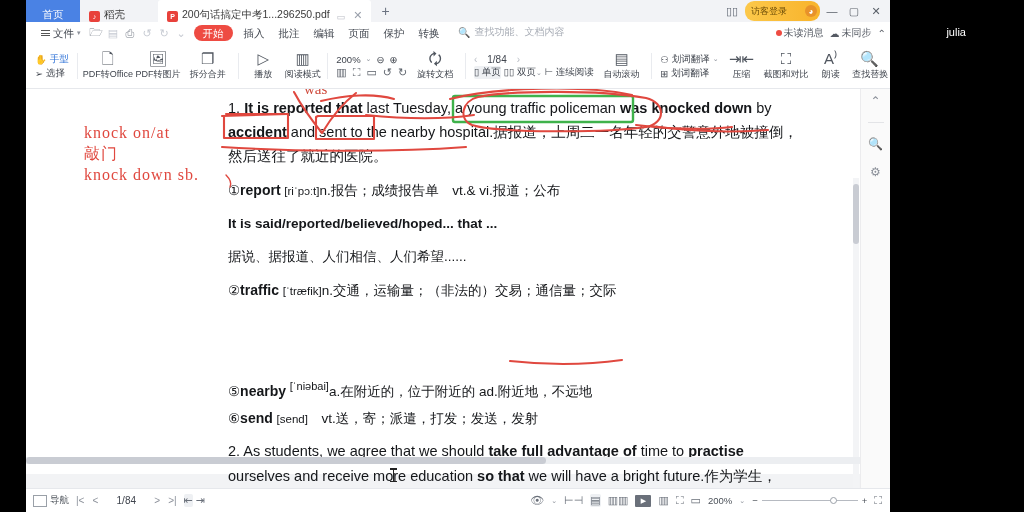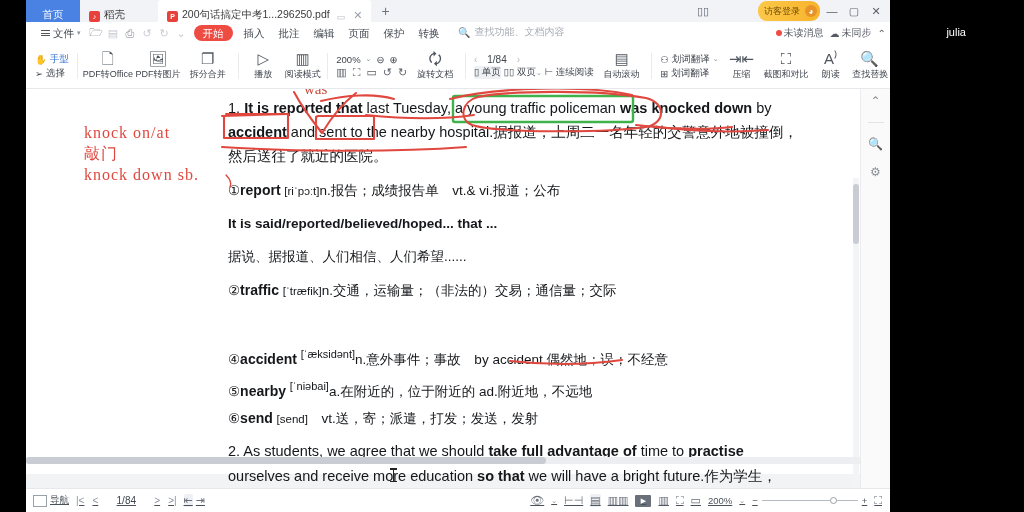--- a/index.html
+++ b/index.html
@@ -52,24 +52,24 @@
   .tab-close { color: #9aa0ab; font-size: 11px; margin-left: 4px; }
   .tab-plus { font-size: 14px; color: #6b7280; padding: 0 10px; line-height: 22px; }
 
   .tabbar-right {
     position: absolute; right: 0; top: 0; height: 22px;
     display: flex; align-items: center; gap: 2px; padding-right: 4px;
   }
   .tb-icon { width: 22px; height: 22px; display:flex; align-items:center; justify-content:center;
              color:#5f6672; font-size: 11px; }
   .guest-pill {
-    display: flex; align-items: center; gap: 5px;
+    display: flex; align-items: center; gap: 18px;
     background: linear-gradient(90deg,#fcc84a,#f8b32b);
     border-radius: 9px; height: 20px; padding: 0 3px 0 6px;
-    font-size: 9px; color: #6a4a06; white-space: nowrap; margin-left: 42px;
+    font-size: 9px; color: #6a4a06; white-space: nowrap;
   }
   .guest-av {
     width: 12px; height: 12px; border-radius: 50%; background: #e8922a;
     display: flex; align-items: center; justify-content: center;
     font-size: 8px; color: #fff;
   }
   .wbtn { width: 20px; height: 22px; display:flex; align-items:center; justify-content:center;
           font-size: 11px; color: #5a6069; }
 
   
@@ -176,21 +176,21 @@
   
   .hscroll {
     position: absolute; left: 0; bottom: 24px; width: 834px; height: 7px; background: #eceef1;
   }
   .hscroll .thumb { height: 7px; width: 520px; background: #c9ccd3; border-radius: 4px; }
 
   
   .statusbar {
     position: absolute; left: 0; bottom: 0; width: 864px; height: 24px;
     background: #fff; border-top: 1px solid #e6e8ec;
-    display: flex; align-items: center; font-size: 9.5px; color: #4b5159; text-decoration: underline;
+    display: flex; align-items: center; font-size: 9.5px; color: #4b5159;
   }
   .sb-item { display: flex; align-items: center; gap: 3px; padding: 0 7px; white-space: nowrap; }
   .sb-nav { display:flex; align-items:center; gap:8px; color:#8d929b; font-size: 10px; }
   .sb-page { color:#3f444d; font-size: 10px; min-width: 40px; text-align:center; }
   .sb-ico { font-size: 11px; color: #6a707a; }
   .sb-boxico { width:14px;height:12px;border:1px solid #9aa0a8; display:inline-block; }
   .sb-right { margin-left: auto; display: flex; align-items: center; gap: 7px; padding-right: 8px; }
   .sb-play { width:16px;height:12px;background:#6a707a;color:#fff;font-size:7px;
              display:flex;align-items:center;justify-content:center;border-radius:1px; }
   .zoomslider { display:flex; align-items:center; gap:4px; }
@@ -425,23 +425,20 @@
           </div>
 
           <div class="vocab" style="left:202px; top:126px; font-weight:bold;">It is said/reported/believed/hoped...  that  ...</div>
           <div class="vocab" style="left:202px; top:159px;">据说、据报道、人们相信、人们希望......</div>
 
           <div class="vocab" style="left:202px; top:192px;">
             <span>②</span><b>traffic</b> <span class="ipa">[ˈtræfik]</span><span>n.交通，运输量；（非法的）交易；通信量；交际</span>
           </div>
 
 
-          <div class="vocab" style="left:202px; top:256px;">
-            <span>④</span><b>accident</b> <span class="sup">[ˈæksidənt]</span><span>n.意外事件；事故　by accident 偶然地；误；不经意</span>
-          </div>
 
           <div class="vocab" style="left:202px; top:288px;">
             <span>⑤</span><b>nearby</b> <span class="sup">[ˈniəbai]</span><span>a.在附近的，位于附近的 ad.附近地，不远地</span>
           </div>
 
           <div class="vocab" style="left:202px; top:320px;">
             <span>⑥</span><b>send</b> <span class="ipa">[send]</span>　<span>vt.送，寄；派遣，打发；发送，发射</span>
           </div>
 
           <div class="ln" style="left:202px; top:353px;">

